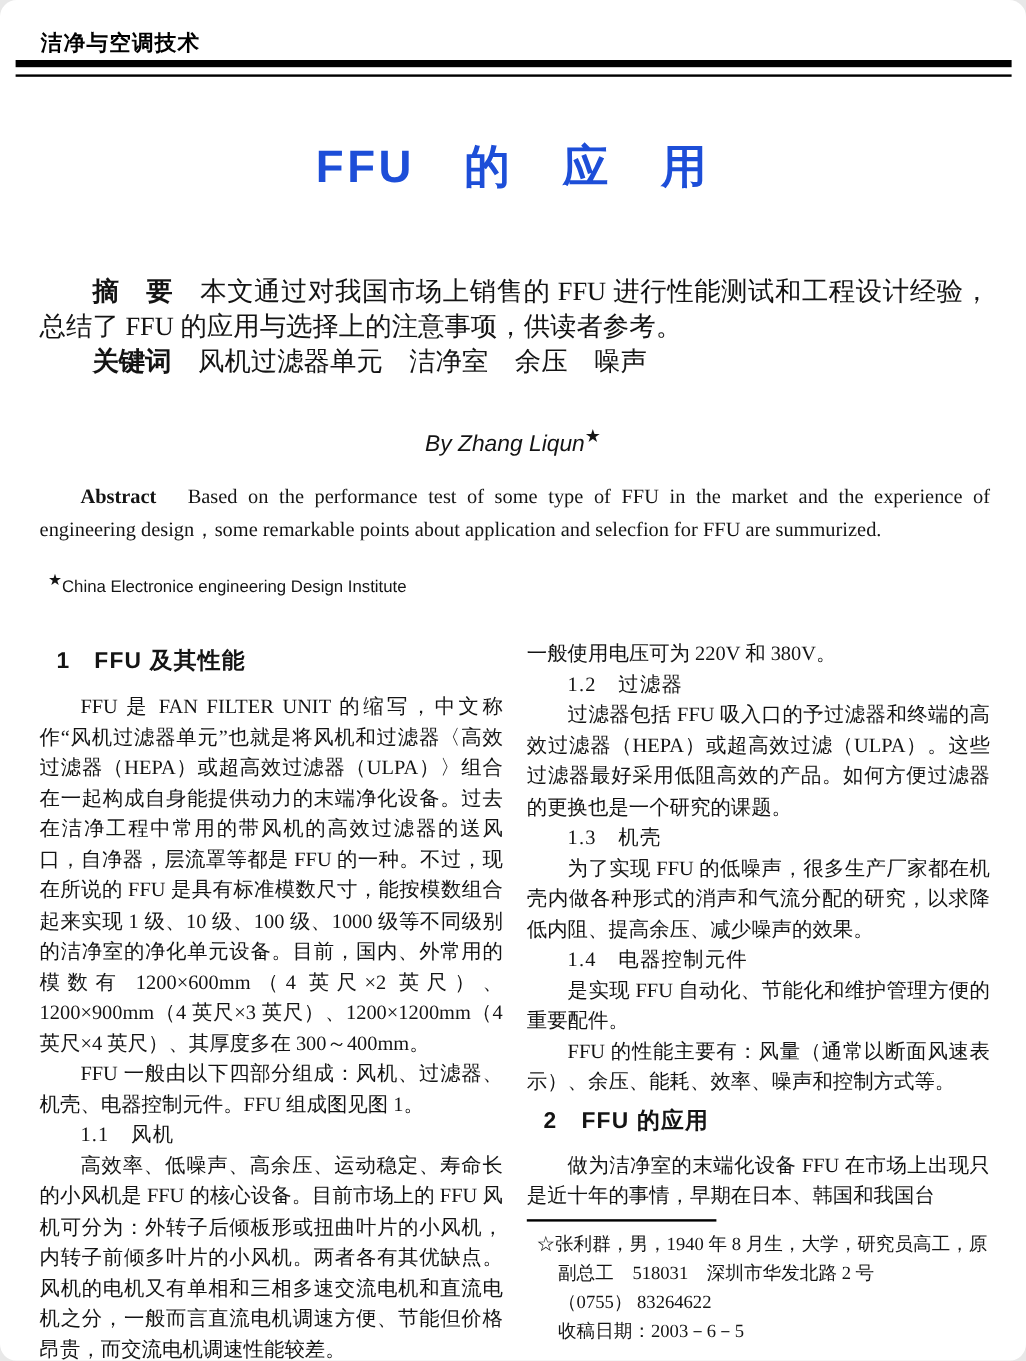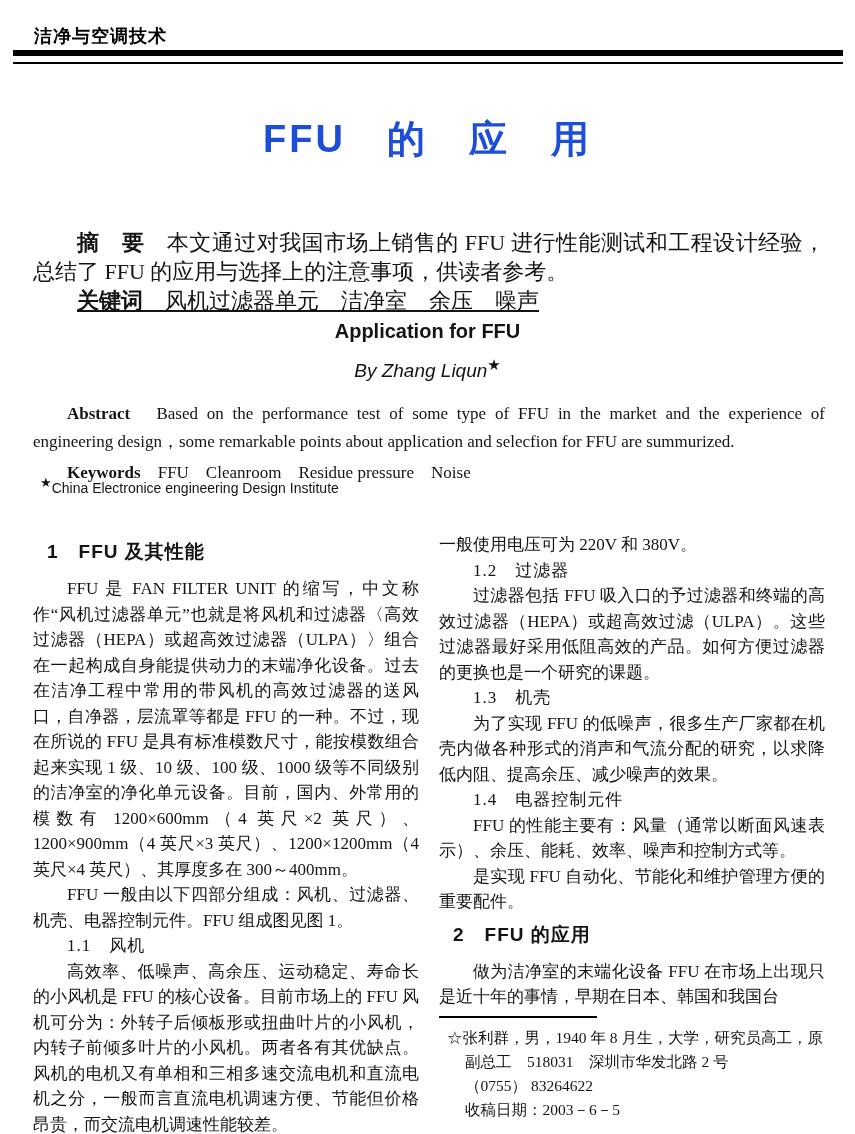--- a/index.html
+++ b/index.html
@@ -5,20 +5,21 @@
   * { margin:0; padding:0; box-sizing:border-box; }
   html,body { background:#e8e8e8; }
   .page {
     position:relative;
     width:855px; height:1134px;
     margin:0 auto;
     background:#ffffff;
     color:#141414;
     font-family:"Liberation Serif","DejaVu Serif",serif;
     overflow:hidden;
+    border-radius:14px;
   }
   
   .journal-header {
     position:absolute; left:34px; top:24px;
     font-family:"Liberation Sans","DejaVu Sans",sans-serif;
     font-weight:bold; font-size:18px; letter-spacing:1px; color:#000;
   }
   .rule-thick { position:absolute; left:13px; top:50px; width:830px; height:6px; background:#000; }
   .rule-thin  { position:absolute; left:13px; top:62px; width:830px; height:2px; background:#000; }
 
@@ -34,21 +35,21 @@
     text-align:center; font-size:18px;
   }
 
   
   .cn-abstract {
     position:absolute; left:33px; top:228px; width:792px;
     font-size:22px; line-height:29px; text-align:justify;
   }
   .cn-abstract p { text-indent:2em; }
   .lbl { font-weight:bold; }
-  .cn-keywords { margin-top:0;text-decoration:underline; }
+  .cn-keywords { margin-top:0; }
 
   
   .en-title {
     position:absolute; top:320px; left:0; width:100%; text-align:center;
     font-family:"Liberation Sans","DejaVu Sans",sans-serif;
     font-weight:bold; font-size:20px;
   }
   .en-byline {
     position:absolute; top:360px; left:0; width:100%; text-align:center;
     font-family:"Liberation Sans","DejaVu Sans",sans-serif;
@@ -98,26 +99,24 @@
   <div class="rule-thick"></div>
   <div class="rule-thin"></div>
 
   <div class="article-title">FFU　的　应　用</div>
 
   <div class="cn-abstract">
     <p><span class="lbl">摘　要</span>　<span>本文通过对我国市场上销售的 FFU 进行性能测试和工程设计经验，总结了 FFU 的应用与选择上的注意事项，供读者参考。</span></p>
     <p class="cn-keywords"><span class="lbl">关键词</span>　<span>风机过滤器单元　洁净室　余压　噪声</span></p>
   </div>
 
-  <div class="en-title">Application for FFU</div>
   <div class="en-byline"><span>By Zhang Liqun</span><span class="star-sup">★</span></div>
 
   <div class="en-abstract">
     <p><span class="lbl">Abstract</span>　<span>Based on the performance test of some type of FFU in the market and the experience of engineering design，some remarkable points about application and selecfion for FFU are summurized.</span></p>
-    <p class="en-keywords"><span class="lbl">Keywords</span>　<span>FFU　Cleanroom　Residue pressure　Noise</span></p>
   </div>
 
   <div class="affiliation"><span class="star-sup">★</span><span>China Electronice engineering Design Institute</span></div>
 
   <div class="columns">
 
     <div class="col">
       <h3 class="h2">1　FFU 及其性能</h3>
       <p class="para">FFU 是 FAN FILTER UNIT 的缩写，中文称作“风机过滤器单元”也就是将风机和过滤器〈高效过滤器（HEPA）或超高效过滤器（ULPA）〉组合在一起构成自身能提供动力的末端净化设备。过去在洁净工程中常用的带风机的高效过滤器的送风口，自净器，层流罩等都是 FFU 的一种。不过，现在所说的 FFU 是具有标准模数尺寸，能按模数组合起来实现 1 级、10 级、100 级、1000 级等不同级别的洁净室的净化单元设备。目前，国内、外常用的模数有 1200×600mm（4 英尺×2 英尺）、1200×900mm（4 英尺×3 英尺）、1200×1200mm（4 英尺×4 英尺）、其厚度多在 300～400mm。</p>
       <p class="para">FFU 一般由以下四部分组成：风机、过滤器、机壳、电器控制元件。FFU 组成图见图 1。</p>
@@ -125,22 +124,22 @@
       <p class="para">高效率、低噪声、高余压、运动稳定、寿命长的小风机是 FFU 的核心设备。目前市场上的 FFU 风机可分为：外转子后倾板形或扭曲叶片的小风机，内转子前倾多叶片的小风机。两者各有其优缺点。风机的电机又有单相和三相多速交流电机和直流电机之分，一般而言直流电机调速方便、节能但价格昂贵，而交流电机调速性能较差。</p>
     </div>
 
     <div class="col">
       <p>一般使用电压可为 220V 和 380V。</p>
       <p class="h3">1.2　过滤器</p>
       <p class="para">过滤器包括 FFU 吸入口的予过滤器和终端的高效过滤器（HEPA）或超高效过滤（ULPA）。这些过滤器最好采用低阻高效的产品。如何方便过滤器的更换也是一个研究的课题。</p>
       <p class="h3">1.3　机壳</p>
       <p class="para">为了实现 FFU 的低噪声，很多生产厂家都在机壳内做各种形式的消声和气流分配的研究，以求降低内阻、提高余压、减少噪声的效果。</p>
       <p class="h3">1.4　电器控制元件</p>
+      <p class="para">是实现 FFU 自动化、节能化和维护管理方便的重要配件。</p>
       <p class="para">FFU 的性能主要有：风量（通常以断面风速表示）、余压、能耗、效率、噪声和控制方式等。</p>
-      <p class="para">是实现 FFU 自动化、节能化和维护管理方便的重要配件。</p>
       <h3 class="h2 second">2　FFU 的应用</h3>
       <p class="para">做为洁净室的末端化设备 FFU 在市场上出现只是近十年的事情，早期在日本、韩国和我国台</p>
 
       <div class="footnote">
         <div class="footnote-divider"></div>
         <div class="fn-line first">☆张利群，男，1940 年 8 月生，大学，研究员高工，原</div>
         <div class="fn-line">副总工　518031　深圳市华发北路 2 号</div>
         <div class="fn-line">（0755） 83264622</div>
         <div class="fn-line">收稿日期：2003－6－5</div>
       </div>

